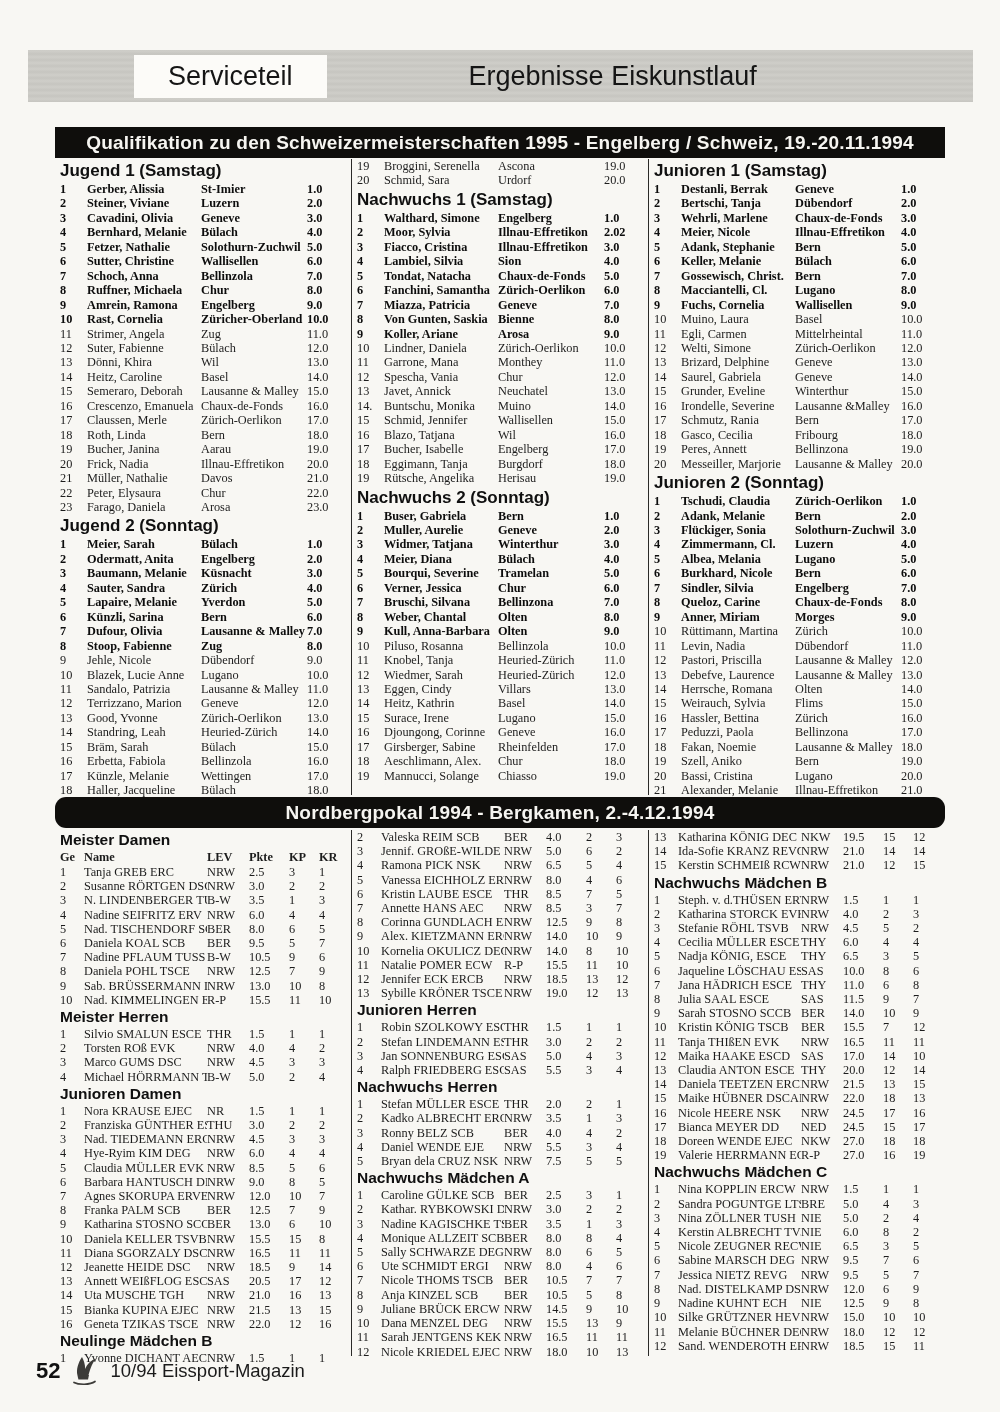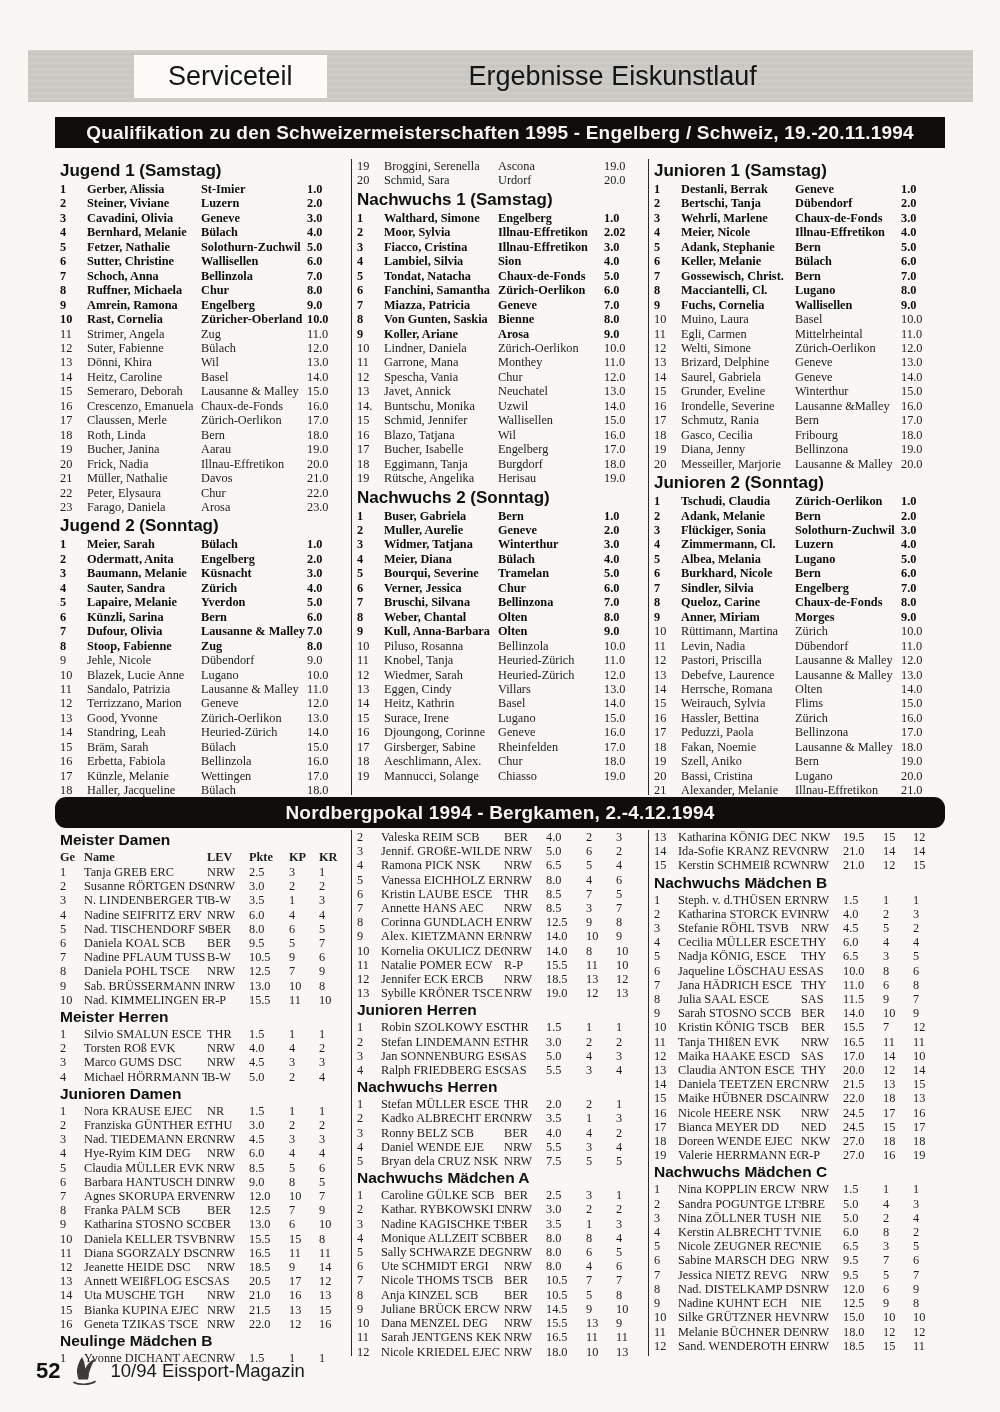--- a/index.html
+++ b/index.html
@@ -25,21 +25,21 @@
     margin-left: 142px;
   }
   
   .bar {
     position: absolute; left: 55px; width: 890px; height: 31px;
     background: #0f0e0c; color: #f6f5f1;
     display: flex; align-items: center; justify-content: center;
     font-family: "Liberation Sans", sans-serif; font-weight: bold; font-size: 19px;
     letter-spacing: .2px;
   }
-  #bar1 { top: 117px; }
+  #bar1 { top: 127px; }
   #bar2 { top: 797px; border-radius: 11px; }
   
   .cols { position: absolute; left: 55px; width: 890px; display: flex; }
   #quali-cols { top: 159px; height: 636px; }
   #nord-cols  { top: 830px; height: 526px; }
   .col { flex: 1 1 0; min-width: 0; padding: 0 6px 0 5px; }
   .col + .col { border-left: 1.6px solid #2b2a28; }
   .group-title {
     font-family: Liberation Sans, sans-serif; font-weight: bold;
     font-size: 17px; line-height: 21px; margin: 1px 0 1px; color: #101010;
@@ -492,21 +492,21 @@
   <div class="row qrow">
     <span class="c-rank">13</span>
     <span class="c-name">Javet, Annick</span>
     <span class="c-club">Neuchatel</span>
     <span class="c-score">13.0</span>
   </div>
 
   <div class="row qrow">
     <span class="c-rank">14.</span>
     <span class="c-name">Buntschu, Monika</span>
-    <span class="c-club">Uzwil</span>
+    <span class="c-club">Muino</span>
     <span class="c-score">14.0</span>
   </div>
 
   <div class="row qrow">
     <span class="c-rank">15</span>
     <span class="c-name">Schmid, Jennifer</span>
     <span class="c-club">Wallisellen</span>
     <span class="c-score">15.0</span>
   </div>
 
@@ -801,21 +801,21 @@
 
   <div class="row qrow">
     <span class="c-rank">18</span>
     <span class="c-name">Gasco, Cecilia</span>
     <span class="c-club">Fribourg</span>
     <span class="c-score">18.0</span>
   </div>
 
   <div class="row qrow">
     <span class="c-rank">19</span>
-    <span class="c-name">Diana, Jenny</span>
+    <span class="c-name">Peres, Annett</span>
     <span class="c-club">Bellinzona</span>
     <span class="c-score">19.0</span>
   </div>
 
   <div class="row qrow">
     <span class="c-rank">20</span>
     <span class="c-name">Messeiller, Marjorie</span>
     <span class="c-club">Lausanne &amp; Malley</span>
     <span class="c-score">20.0</span>
   </div>

